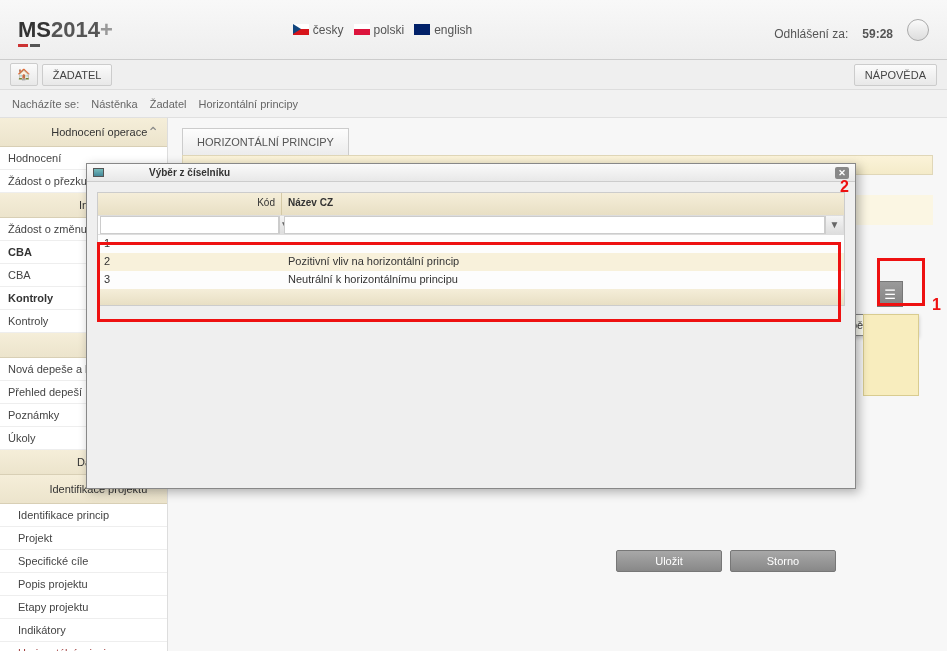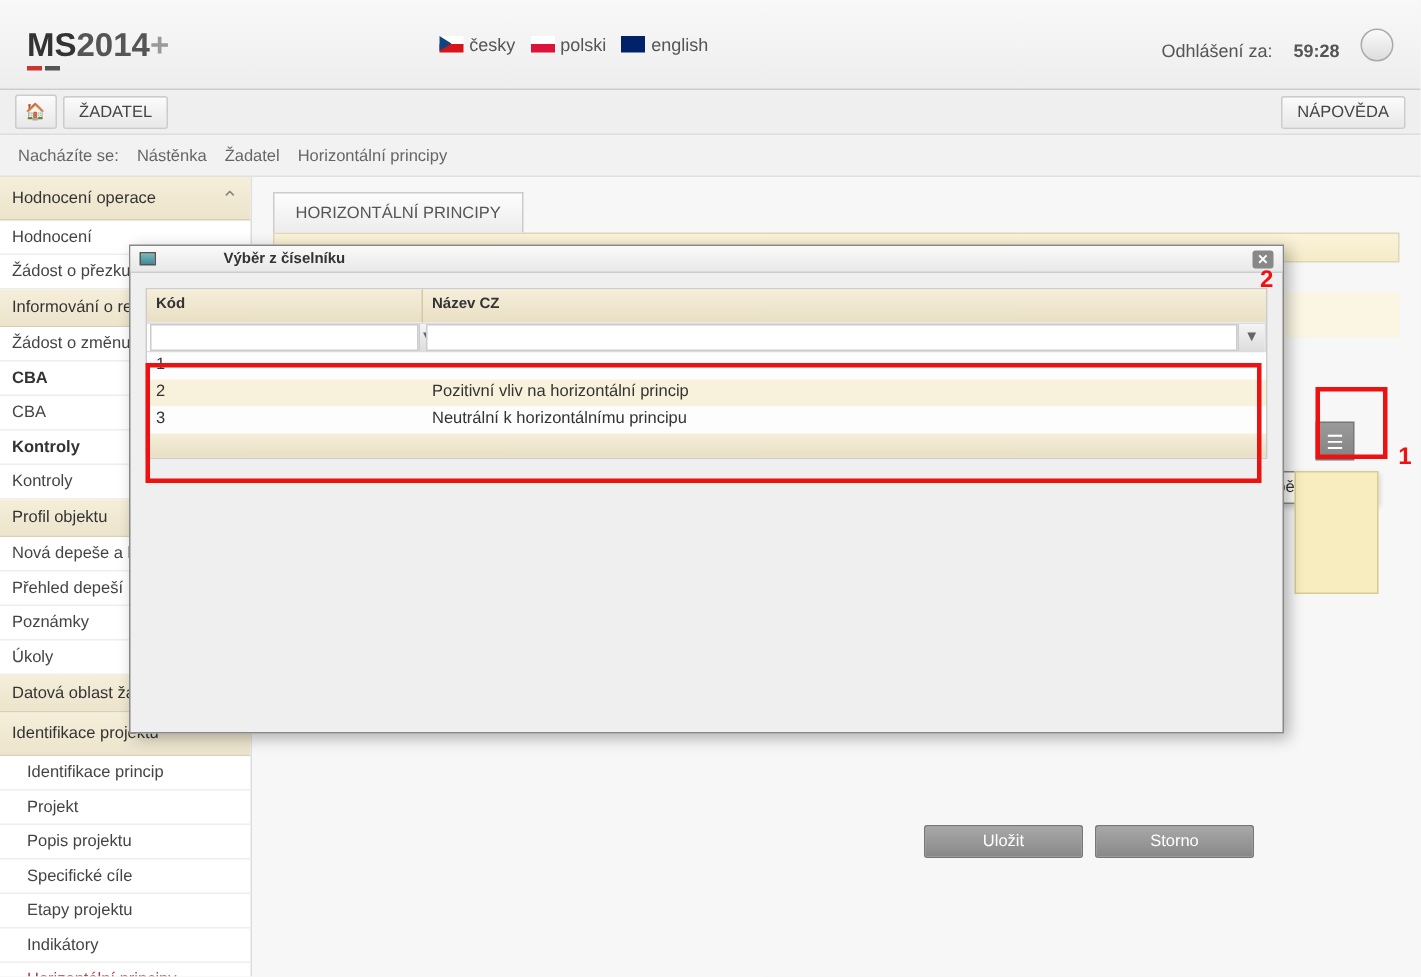--- a/index.html
+++ b/index.html
@@ -30,21 +30,21 @@
 .tb-btn.home { padding: 4px 6px; }
 .tb-help { margin-left: auto; }
 
 
 .breadcrumb { height: 28px; background: #f2f2f2; border-bottom: 1px solid #e0e0e0; display: flex; align-items: center; padding: 0 12px; gap: 12px; color: #666; font-size: 11px; }
 .breadcrumb span { cursor: pointer; }
 
 
 .main { display: flex; height: 533px; }
 .sidebar { width: 168px; background: #fff; border-right: 1px solid #ddd; overflow: hidden; }
-.sb-section { background: linear-gradient(#f5eed9, #ece4cc); padding: 6px 8px; font-size: 11px; color: #333; border-bottom: 1px solid #d8cfb5; display: flex; justify-content: space-between; align-items: center; cursor: pointer; }
+.sb-section { background: linear-gradient(#f5eed9, #ece4cc); padding: 6px 8px; font-size: 11px; color: #333; border-bottom: 1px solid #d8cfb5; display: flex; justify-content: flex-end; align-items: center; cursor: pointer; }
 .sb-chevron { color: #888; font-size: 14px; }
 .sb-item { padding: 5px 8px; border-bottom: 1px solid #eee; font-size: 11px; color: #444; cursor: pointer; }
 .sb-item.bold { font-weight: bold; color: #333; }
 .sb-item.sub { padding-left: 18px; }
 .sb-item.active { color: #a04040; }
 
 .content { flex: 1; padding: 10px 14px; background: #f7f7f7; position: relative; }
 .tab { display: inline-block; padding: 7px 14px; background: linear-gradient(#fdfdfd,#ececec); border: 1px solid #ccc; border-bottom: none; font-size: 11px; color: #555; }
 .panel { height: 20px; background: linear-gradient(#fbf3d9,#f4ebc9); border: 1px solid #e0d7b8; margin-top: 0; }
 .beige-strip { height: 30px; background: #fbf6e3; margin-top: 20px; }
@@ -65,21 +65,21 @@
 .btn { width: 106px; padding: 4px 0; text-align: center; background: linear-gradient(#a8a8a8,#888); color: #fff; border: 1px solid #777; border-radius: 2px; font-size: 11px; cursor: pointer; }
 
 
 .modal { position: absolute; left: 86px; top: 163px; width: 770px; height: 326px; background: #efefef; border: 1px solid #888; box-shadow: 3px 3px 10px rgba(0,0,0,0.3); }
 .modal-title { height: 18px; background: linear-gradient(#fafafa,#e8e8e8); border-bottom: 1px solid #ccc; display: flex; align-items: center; padding: 0 6px; font-size: 10px; color: #333; font-weight: bold; gap: 40px; }
 .modal-title .win-icon { width: 11px; height: 9px; border: 1px solid #555; margin-right: 5px; background: linear-gradient(#7bb,#489); }
 .modal-close { margin-left: auto; width: 14px; height: 12px; background: #888; color: #fff; font-size: 9px; text-align: center; line-height: 12px; border-radius: 2px; cursor: pointer; }
 .modal-body { padding: 10px; }
 .grid-container { border: 1px solid #ccc; background: #fff; }
 .grid-head { display: flex; background: linear-gradient(#f5eed9,#e8dfc4); height: 22px; }
-.col-kod { width: 184px; border-right: 1px solid #d4c9a6; padding: 4px 6px; font-size: 10px; font-weight: bold; color: #333; }
+.col-kod { width: 184px; border-right: 1px solid #d4c9a6; padding: 4px 6px; font-size: 10px; font-weight: normal; color: #333; text-align: right; }
 .col-naz { flex: 1; padding: 4px 6px; font-size: 10px; font-weight: bold; color: #333; }
 .grid-filter { display: flex; height: 20px; background: #fdfdfd; border-top: 1px solid #ddd; border-bottom: 1px solid #ddd; }
 .filter-cell { border-right: 1px solid #ddd; display: flex; align-items: center; }
 .filter-input { flex: 1; height: 18px; border: 1px solid #ccc; margin: 0 0 0 2px; background: #fff; }
 .filter-btn { width: 18px; height: 18px; background: linear-gradient(#f4f4f4,#ddd); border-left: 1px solid #ccc; color: #666; font-size: 10px; text-align: center; line-height: 18px; cursor: pointer; }
 .fc-kod { width: 184px; }
 .fc-naz { flex: 1; }
 .grid-rows { }
 .grid-row { display: flex; height: 18px; font-size: 11px; color: #333; cursor: pointer; }
 .grid-row:nth-child(odd) { background: #fdfdfd; }
@@ -159,22 +159,22 @@
     <div class="sb-item">Úkoly</div>
     <div class="sb-section">
         <span>Datová oblast žá</span>
       </div>
     <div class="sb-section">
         <span>Identifikace projektu</span>
         <span class="sb-chevron">⌃</span>
       </div>
     <div class="sb-item sub">Identifikace princip</div>
     <div class="sb-item sub">Projekt</div>
+    <div class="sb-item sub">Specifické cíle</div>
     <div class="sb-item sub">Popis projektu</div>
-    <div class="sb-item sub">Specifické cíle</div>
     <div class="sb-item sub">Etapy projektu</div>
     <div class="sb-item sub">Indikátory</div>
     <div class="sb-item sub active">Horizontální principy</div>
   </div>
 
   <div class="content">
     <div class="tab">HORIZONTÁLNÍ PRINCIPY</div>
     <div class="panel"></div>
     <div class="beige-strip"></div>
 

